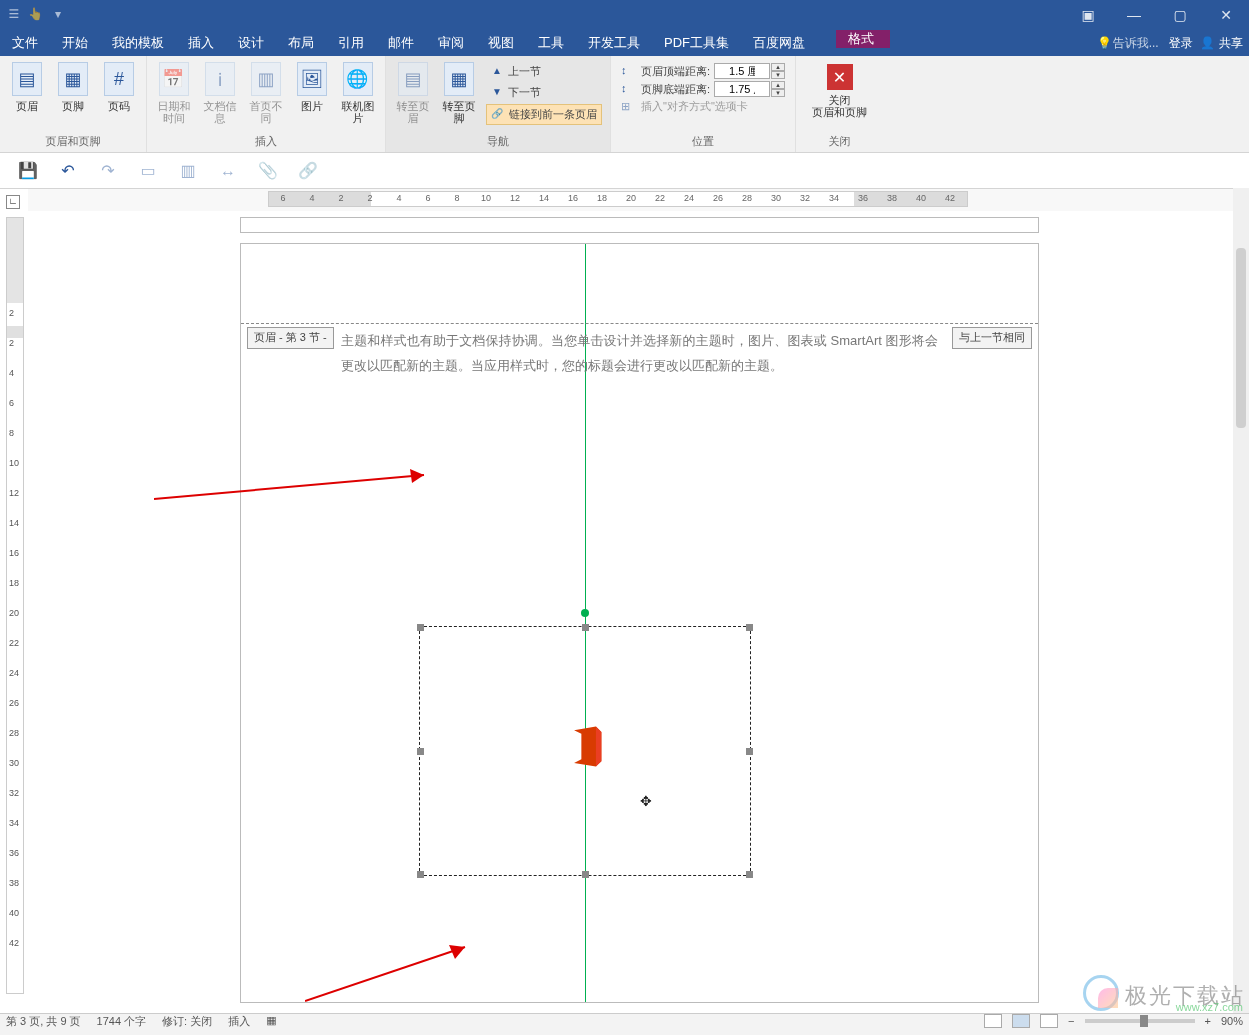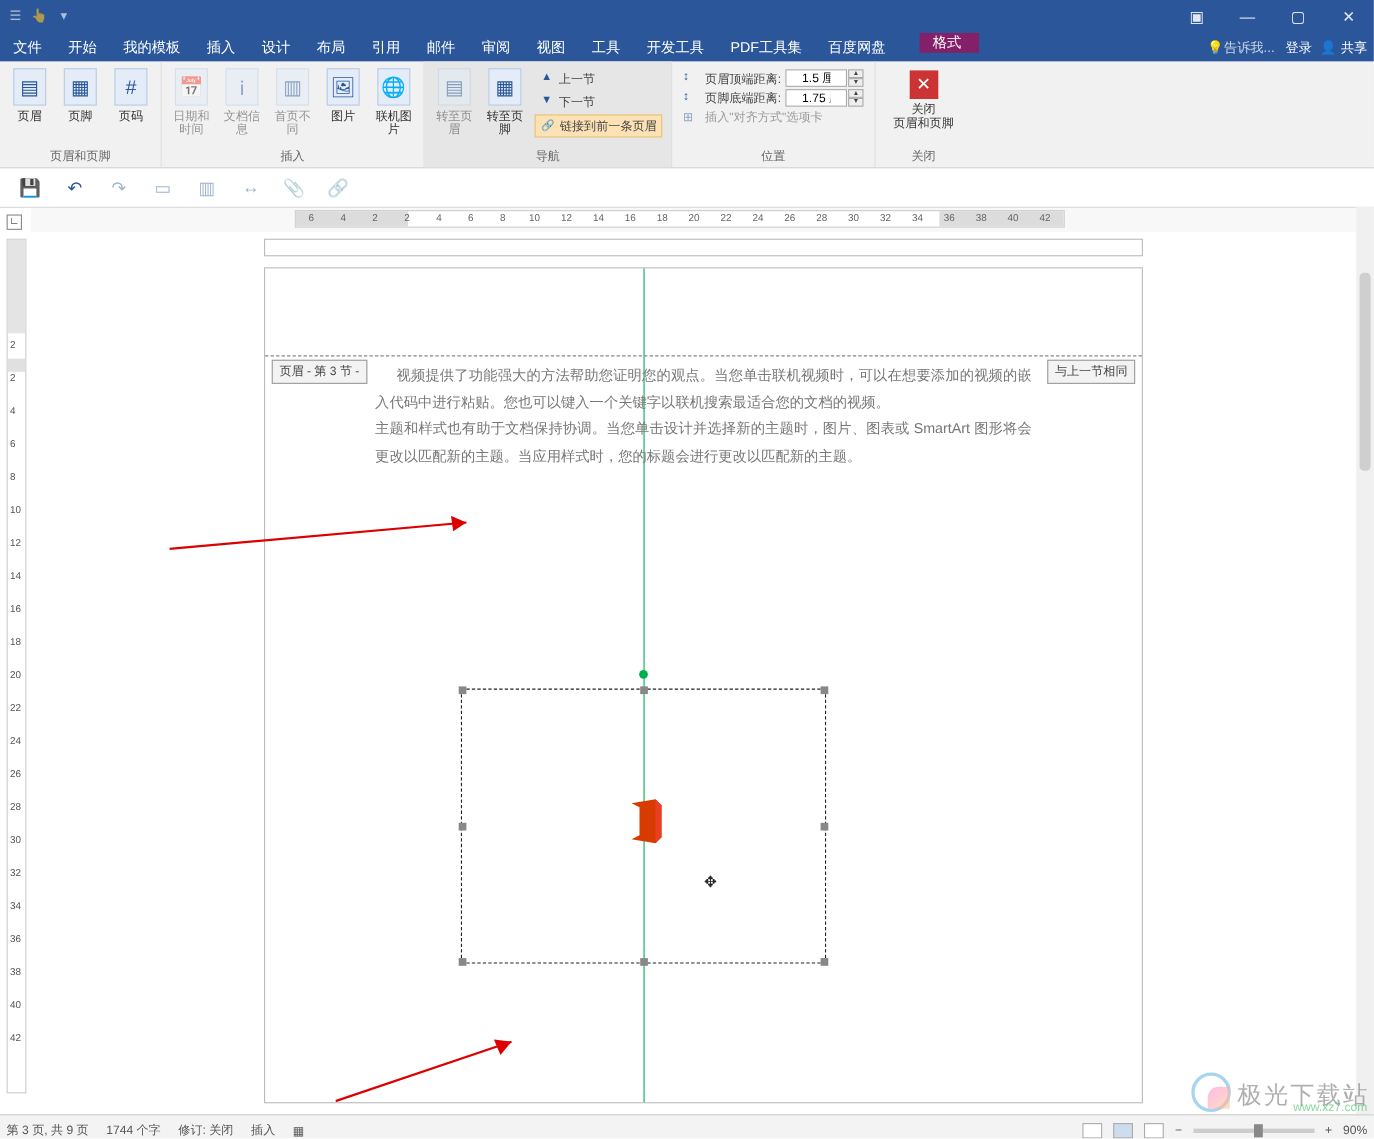--- a/index.html
+++ b/index.html
@@ -90,21 +90,21 @@
 .h-tc{left:50%; top:-3px; margin-left:-3px;} .h-bc{left:50%; bottom:-3px; margin-left:-3px;}
 .rot-handle { position:absolute; left:50%; top:-18px; width:8px; height:8px; border-radius:50%; background:#00b050; margin-left:-4px;}
 .officelogo { position:absolute; left:50%; top:50%; transform:translate(-50%,-60%); width:40px; height:44px;}
 .move-cursor { position:absolute; left:220px; top:166px; font-size:14px; color:#222;}
 
 
 .arrow1 { position:absolute; left:154px; top:280px; }
 .arrow2 { position:absolute; left:305px; top:752px; }
 
 
-.statusbar { position:absolute; bottom:0; left:0; right:0; height:22px; background:#f3f3f3; border-top:1px solid #ccc; display:flex; align-items:flex-end; font-size:11px; color:#555; padding:0 6px; gap:16px;}
+.statusbar { position:absolute; bottom:0; left:0; right:0; height:22px; background:#f3f3f3; border-top:1px solid #ccc; display:flex; align-items:flex-start; font-size:11px; color:#555; padding:0 6px; gap:16px;}
 .statusbar .right { margin-left:auto; display:flex; align-items:center; gap:10px;}
 .viewbtn { width:18px; height:14px; border:1px solid #aaa; background:#fff;}
 .zoom-slider { width:110px; height:4px; background:#ccc; position:relative;}
 .zoom-slider::after { content:""; position:absolute; left:50%; top:-4px; width:8px; height:12px; background:#888;}
 
 
 .wm-logo { position:absolute; right:4px; bottom:24px; width:200px; height:54px; display:flex; align-items:flex-end; justify-content:flex-end; pointer-events:none;}
 .wm-text { font-size:22px; letter-spacing:2px; color:#4f4f4f; opacity:.45; font-family:"Microsoft YaHei";}
 .wm-url { position:absolute; right:6px; bottom:22px; font-size:11px; color:#58c872; opacity:.7;}
 .wm-circle { width:36px; height:36px; border-radius:50%; border:3px solid #3da2e0; opacity:.45; margin-right:6px; position:relative;}
@@ -345,21 +345,20 @@
     </div>
 
   <div class="pagewrap">
     <div class="prevpage"></div>
     <div class="page">
       <div class="guide"></div>
       <div class="header-zone"></div>
       <div class="hdr-tag">页眉 - 第 3 节 -</div>
       <div class="hdr-tag r">与上一节相同</div>
       <div class="body-text">
-        <p>视频提供了功能强大的方法帮助您证明您的观点。当您单击联机视频时，可以在想要添加的视频的嵌入代码中进行粘贴。您也可以键入一个关键字以联机搜索最适合您的文档的视频。</p>
         <p class="noind">主题和样式也有助于文档保持协调。当您单击设计并选择新的主题时，图片、图表或 SmartArt 图形将会更改以匹配新的主题。当应用样式时，您的标题会进行更改以匹配新的主题。</p>
       </div>
       <div class="imgbox">
         <div class="rot-handle"></div>
         <div class="handle h-tl"></div>
         <div class="handle h-tr"></div>
         <div class="handle h-bl"></div>
         <div class="handle h-br"></div>
         <div class="handle h-ml"></div>
         <div class="handle h-mr"></div>

